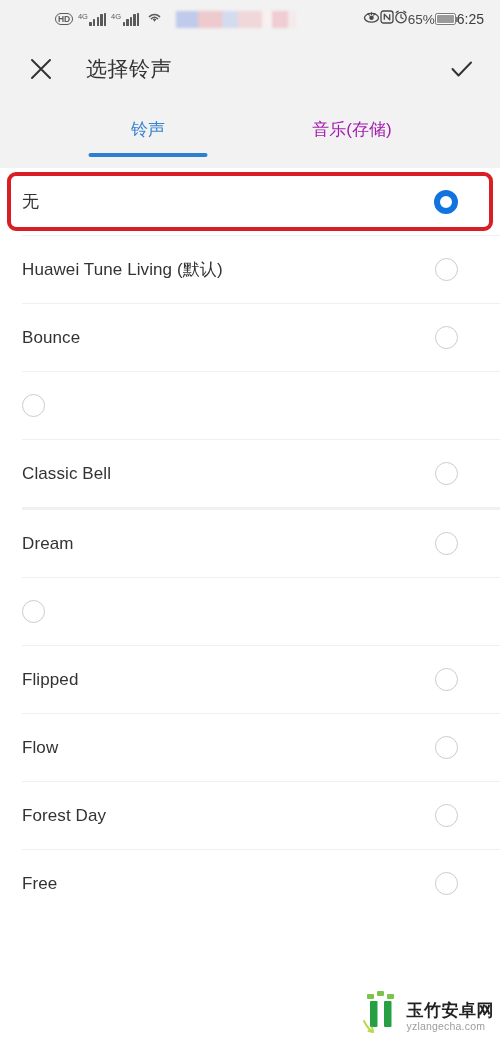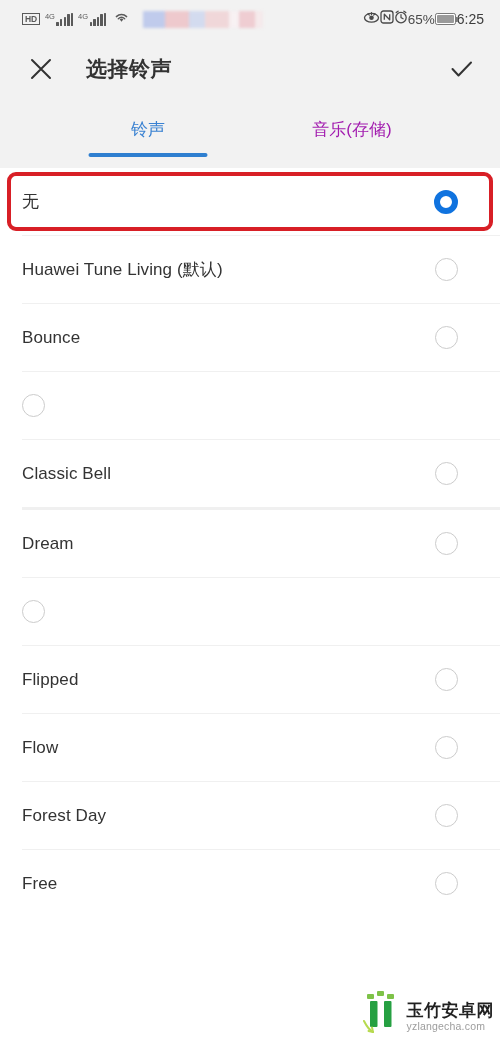--- a/index.html
+++ b/index.html
@@ -29,27 +29,28 @@
   .status-left, .status-right {
     display: flex;
     align-items: center;
     gap: 5px;
   }
   .status-right { gap: 0; }
 
   .hd-badge {
     display: inline-block;
     border: 1.6px solid #5a5a5a;
-    border-radius: 0;
+    border-radius: 6px;
     font-size: 8.5px;
     font-weight: bold;
     color: #5a5a5a;
     padding: 0.5px 2px;
     line-height: 9px;
     letter-spacing: -0.2px;
+    margin-left: 33px;
   }
   .sig-group {
     display: flex;
     align-items: flex-end;
     gap: 1px;
   }
   .sig-label {
     font-size: 7.5px;
     color: #5a5a5a;
     line-height: 7px;
@@ -133,21 +134,20 @@
   }
 
   
   .app-bar {
     height: 62px;
     background: #f2f2f2;
     display: flex;
     align-items: center;
     padding: 0 24px 0 26px;
     box-sizing: border-box;
-    font-weight: bold;
   }
   .app-bar-title {
     font-size: 21px;
     color: #333333;
     margin-left: 30px;
     flex: 1;
     letter-spacing: 0.5px;
   }
   .icon-btn {
     width: 30px;

